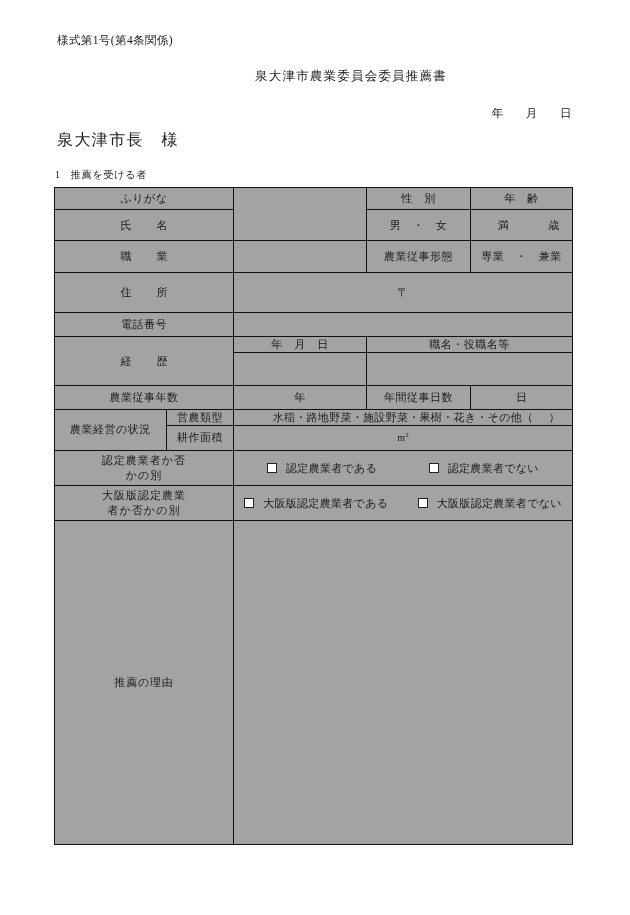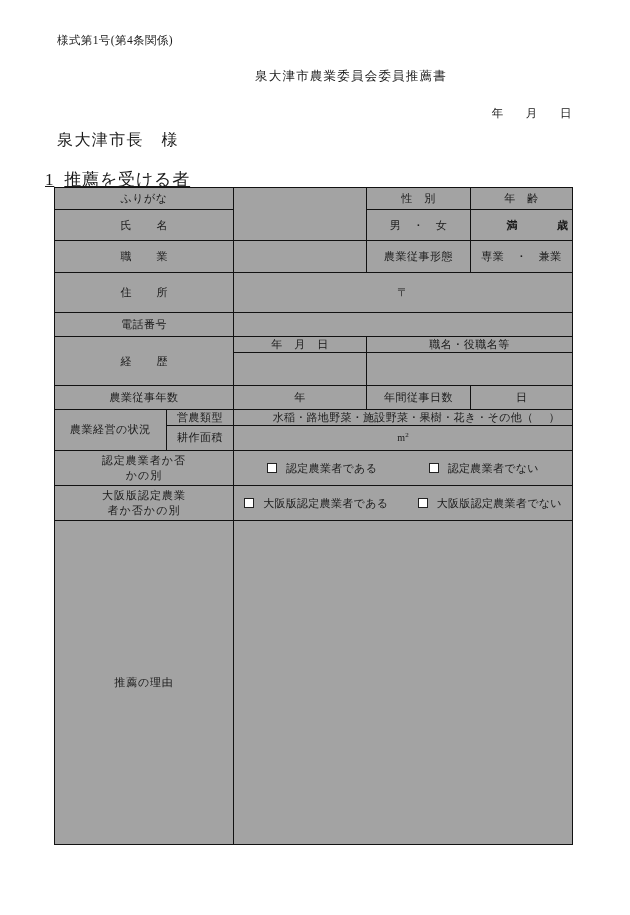--- a/index.html
+++ b/index.html
@@ -53,26 +53,25 @@
   .addressee {
     position: absolute;
     left: 57px;
     top: 130px;
     font-size: 16px;
     letter-spacing: 1.4px;
     white-space: nowrap;
   }
   .section-head {
     position: absolute;
-    left: 45px;
+    left: 55px;
     top: 168px;
-    font-size: 17px;
+    font-size: 10px;
     letter-spacing: 0.8px;
     white-space: nowrap;
-    text-decoration: underline;
   }
   .section-head .num { margin-right: 10px; }
 
   
   .form-table {
     position: absolute;
     left: 54px;
     top: 187px;
     width: 518px;
     border-collapse: collapse;
@@ -195,21 +194,21 @@
         <td class="lbl outer-top outer-left" colspan="2" style="height:21px">ふりがな</td>
         <td class="blank outer-top" rowspan="2"></td>
         <td class="lbl outer-top">性　別</td>
         <td class="lbl outer-top outer-right">年　齢</td>
       </tr>
 
       <tr>
         <td class="lbl lbl-sp2 thick-b outer-left" colspan="2" style="height:30px">氏　名</td>
         <td class="sex-opts thick-b">男　・　女</td>
         <td class="thick-b outer-right">
-          <span style="display:inline-block;width:100%;text-align:right;padding-left:14px;box-sizing:border-box;font-weight:bold;">
+          <span style="display:inline-block;width:100%;text-align:center;padding-left:14px;box-sizing:border-box;">
             <span>満</span>
             <span style="display:inline-block;width:34px;"></span>
             <span>歳</span>
           </span>
         </td>
       </tr>
 
       <tr>
         <td class="lbl lbl-sp2 thick-b outer-left" colspan="2" style="height:31px">職　業</td>
         <td class="blank thick-b"></td>

